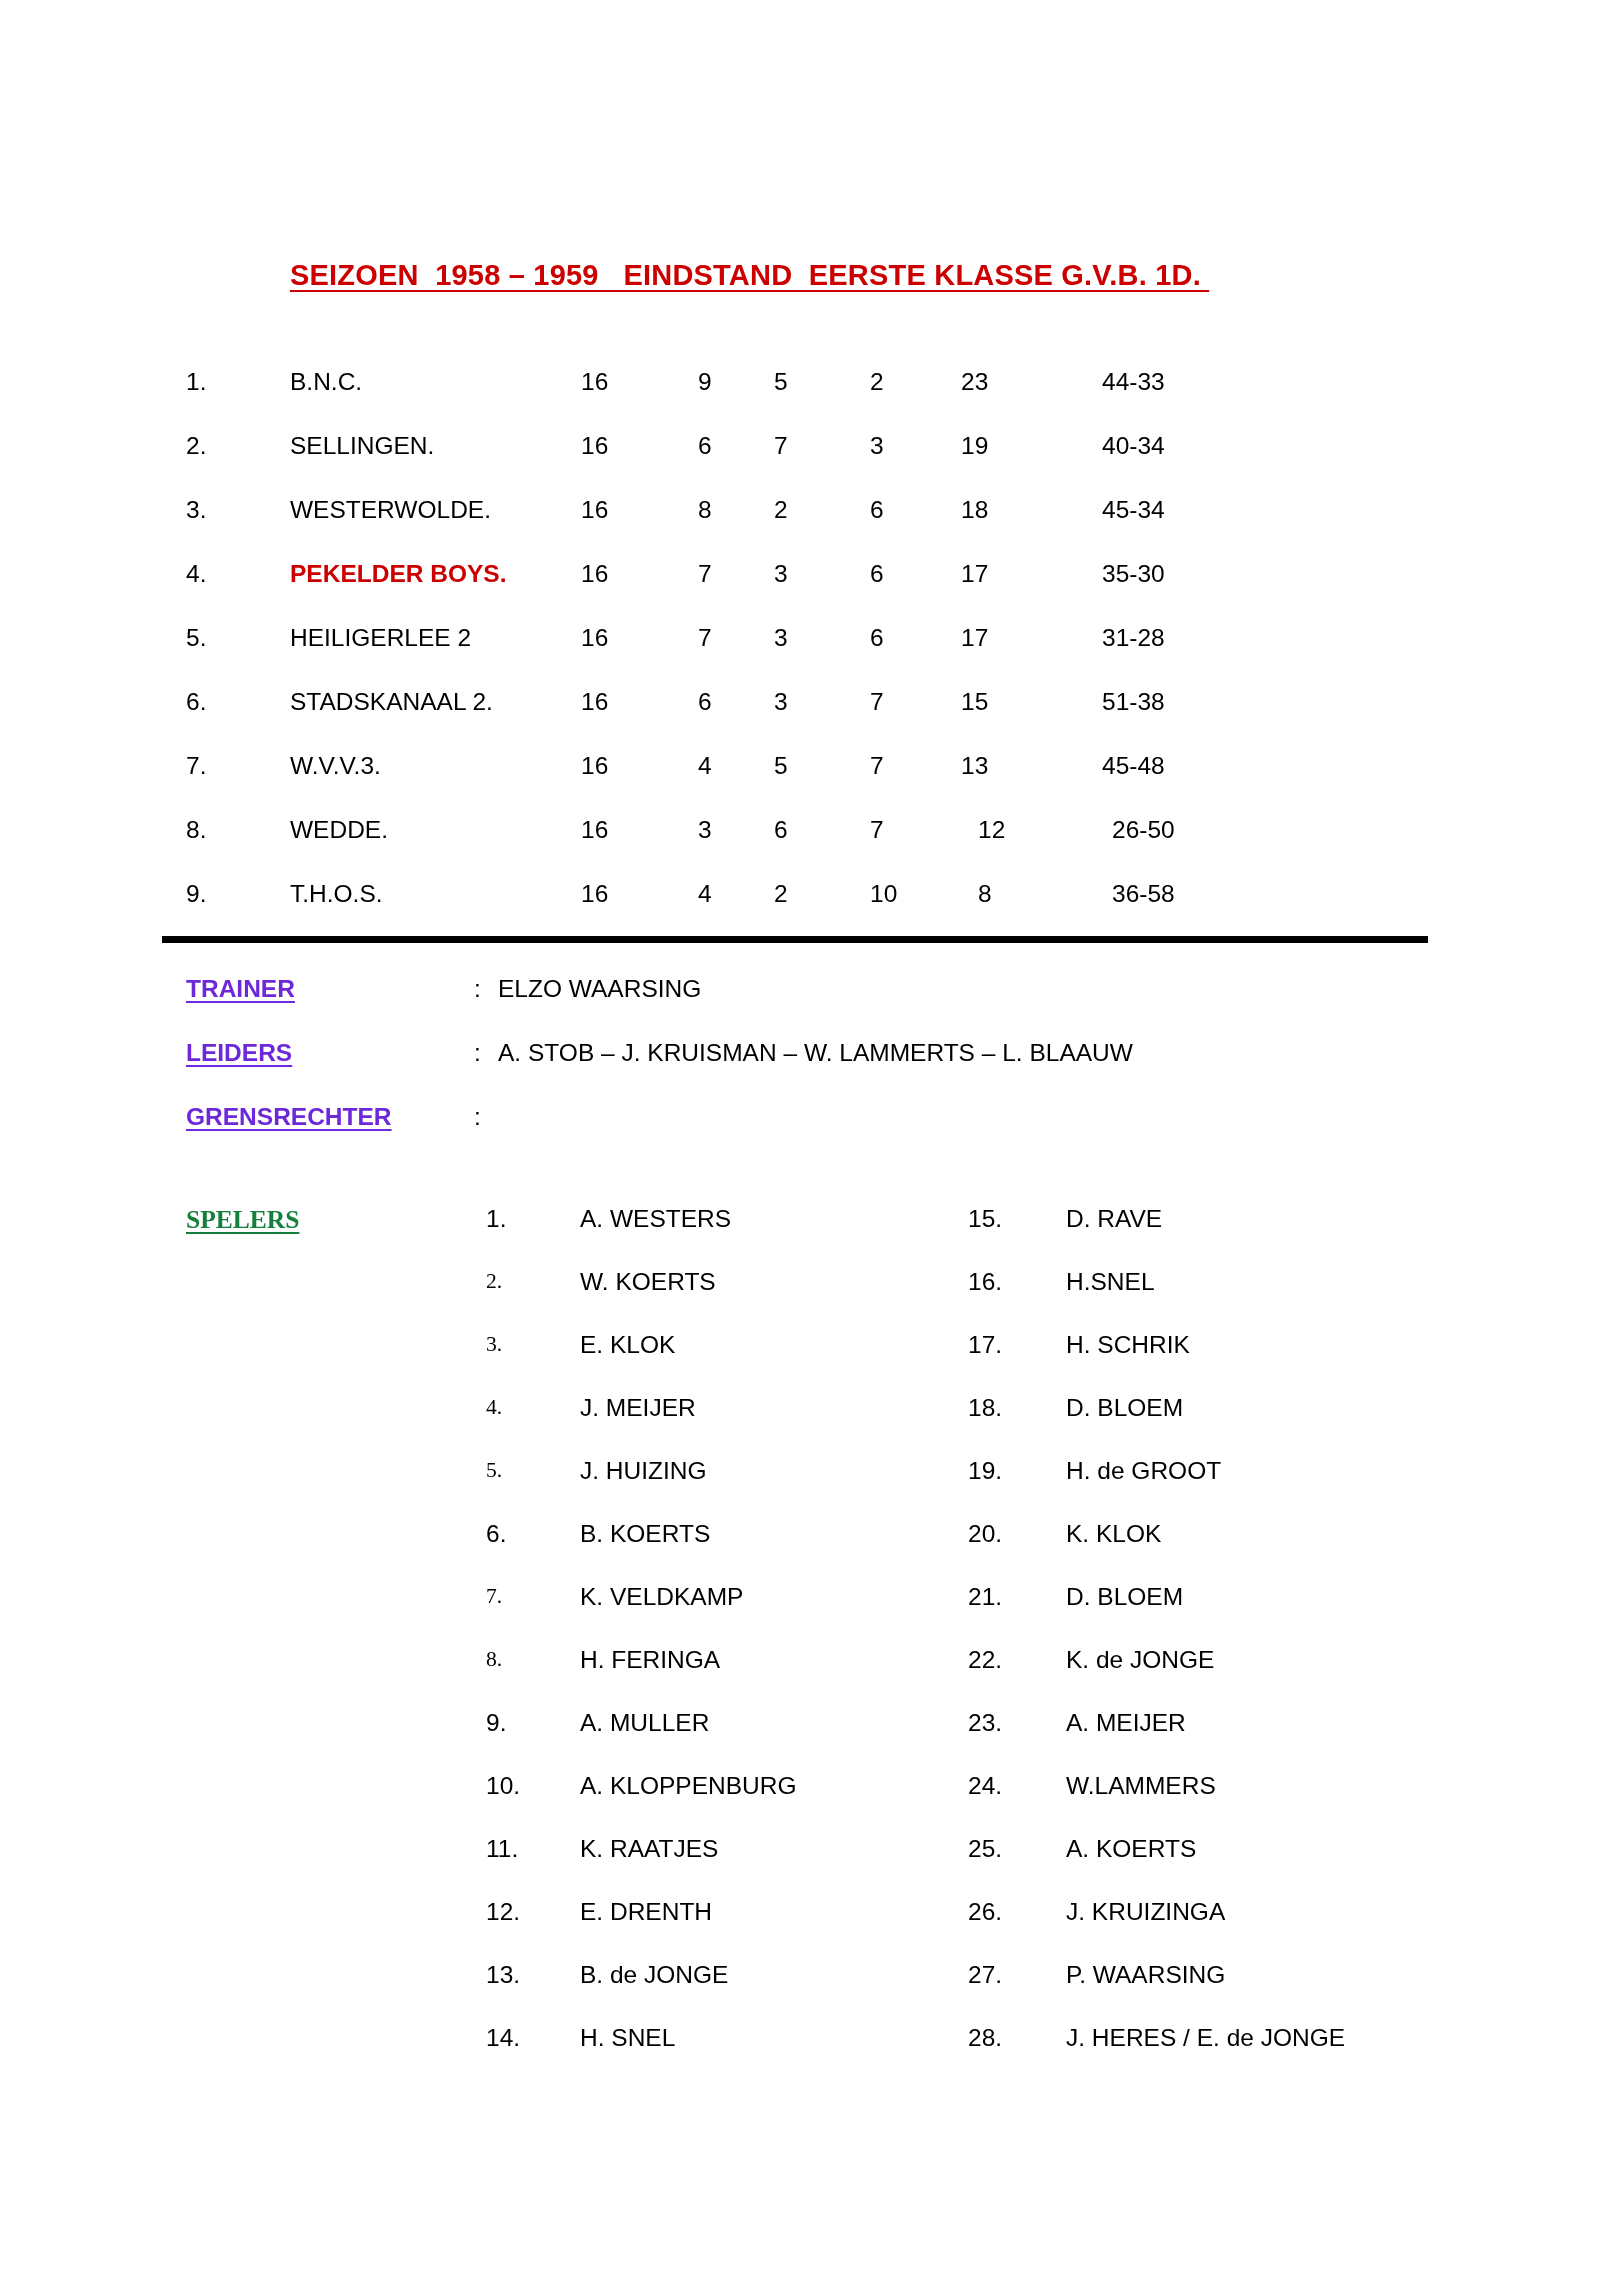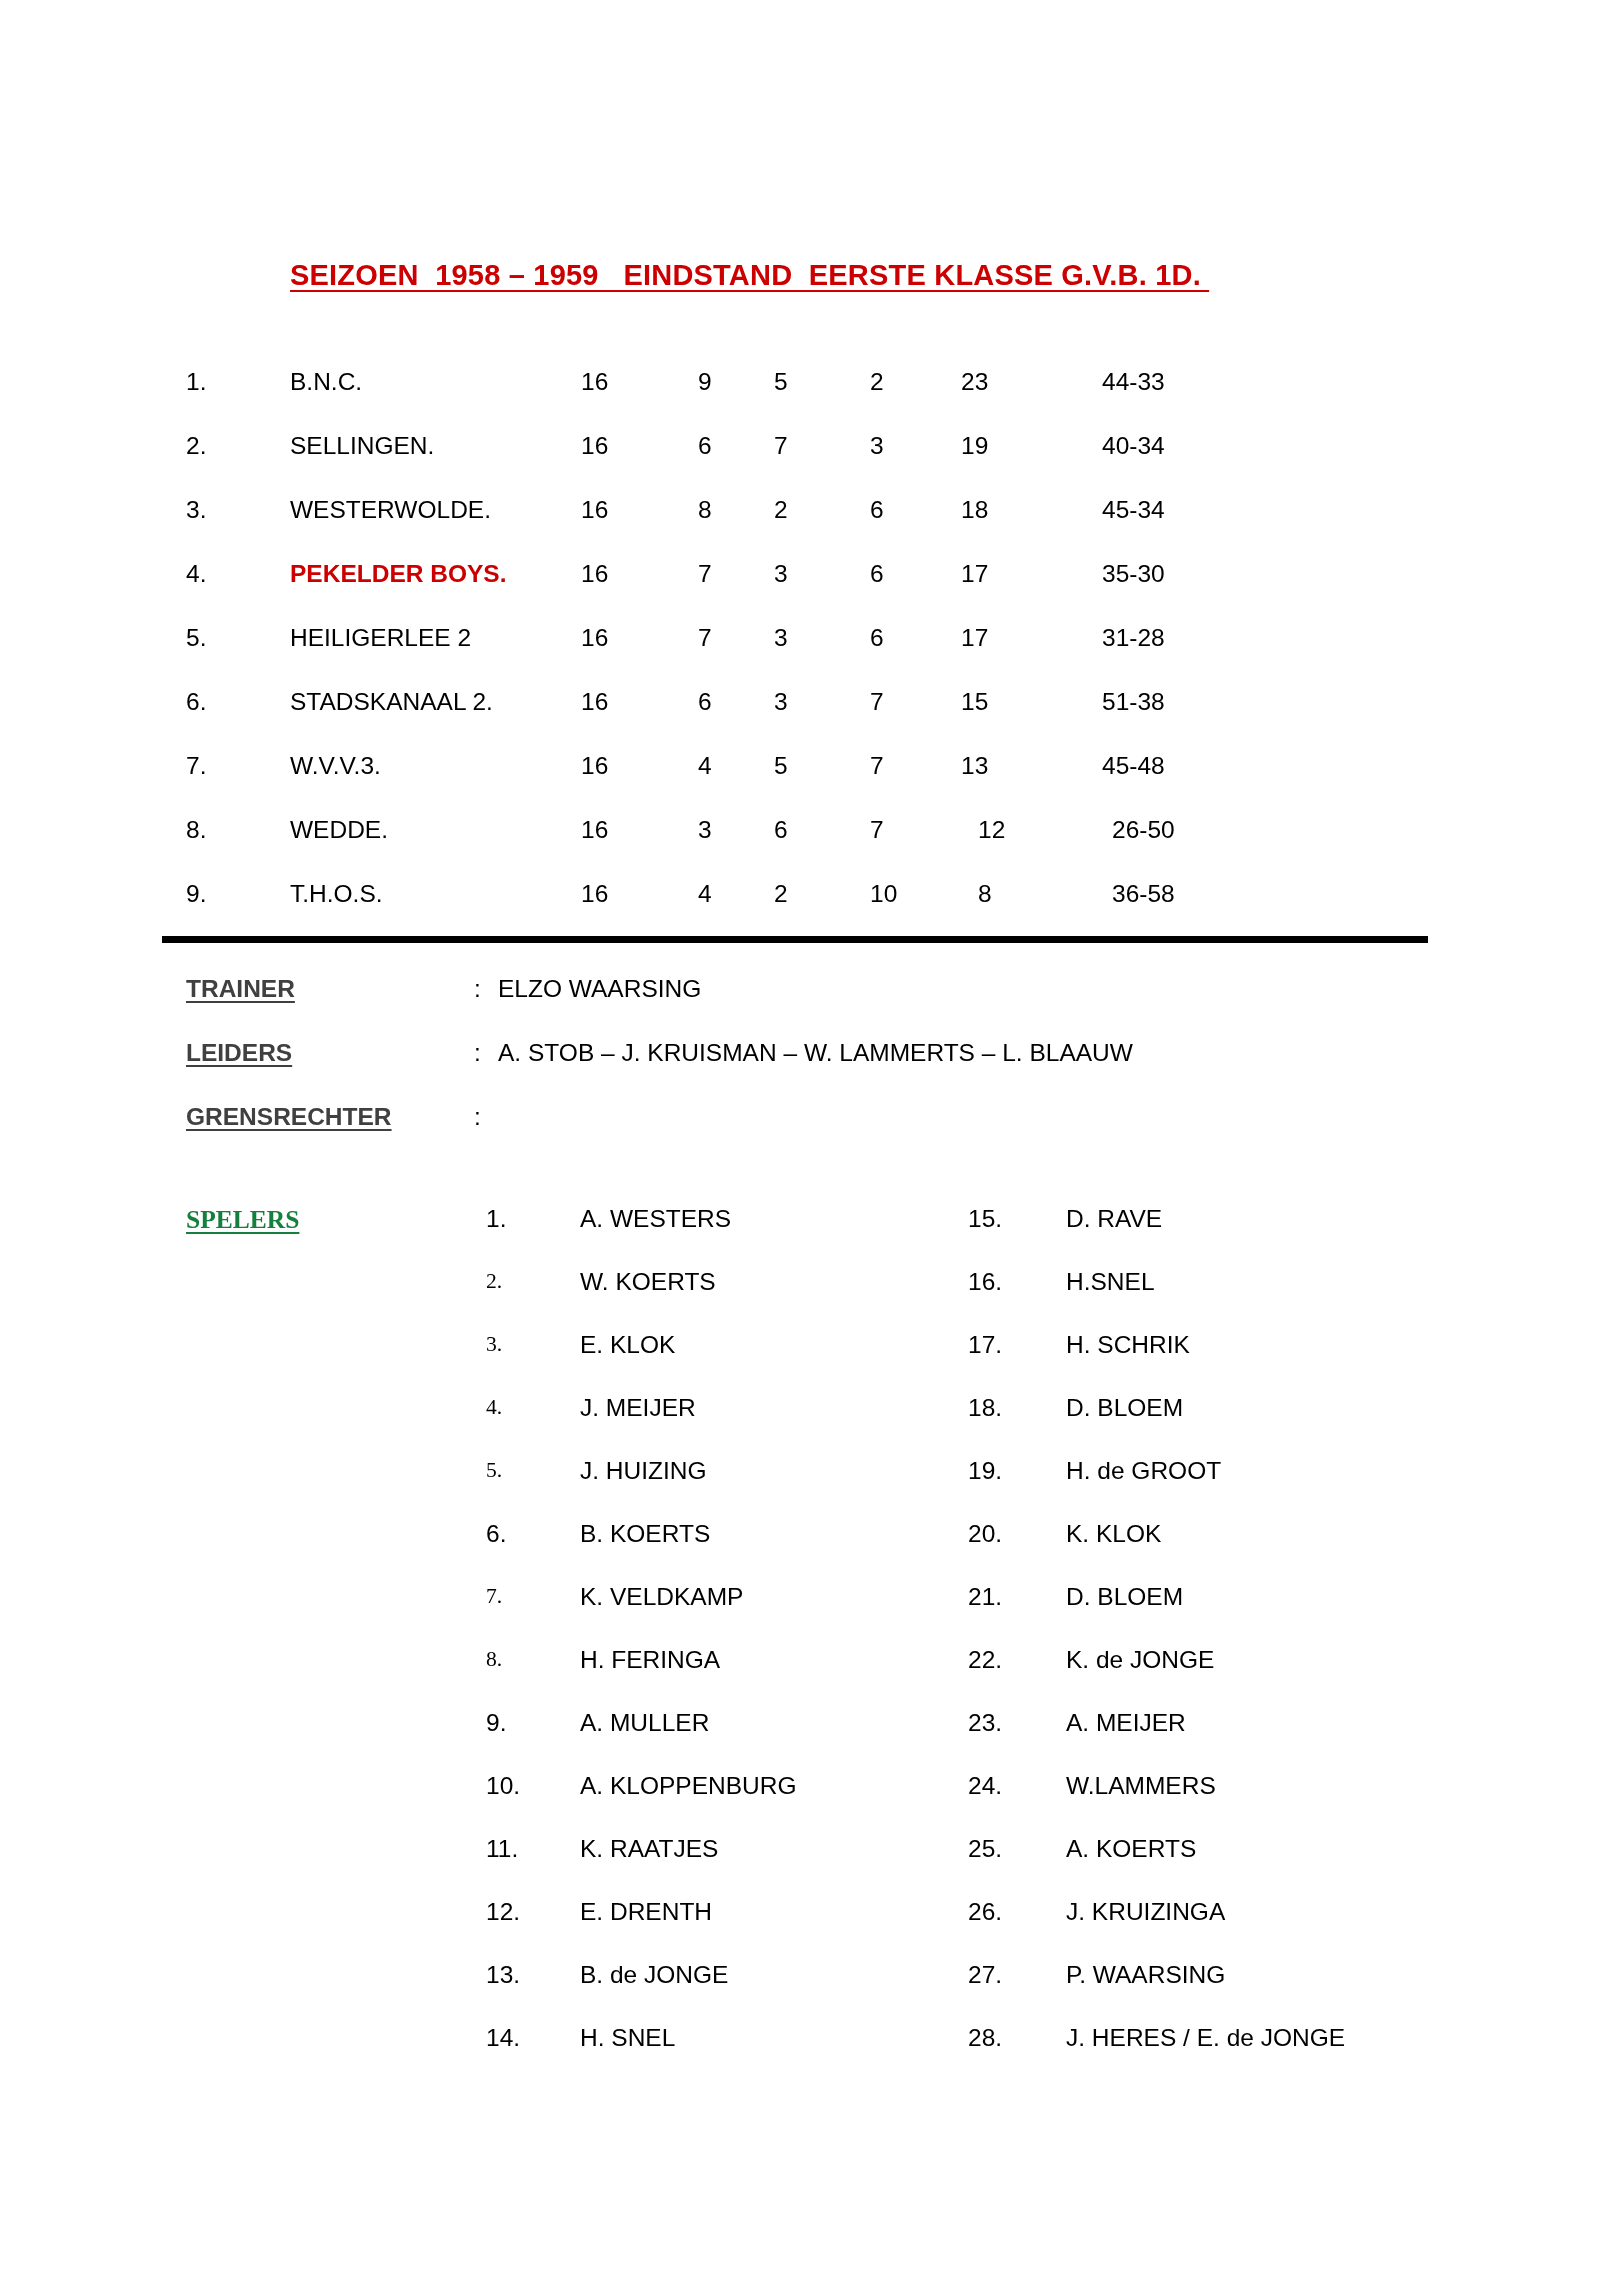--- a/index.html
+++ b/index.html
@@ -93,21 +93,21 @@
   .staff-row {
     position: relative;
     height: 64px;
   }
   .staff-label {
     position: absolute;
     left: 186px;
     top: 0;
     font-size: 24.5px;
     font-weight: bold;
-    color: #404040;
+    color: #6d28d9;
     text-decoration: underline;
     text-underline-offset: 3.9px;
     white-space: pre;
   }
   .staff-colon {
     position: absolute;
     left: 474px;
     top: 0;
     font-size: 24.5px;
     white-space: pre;

